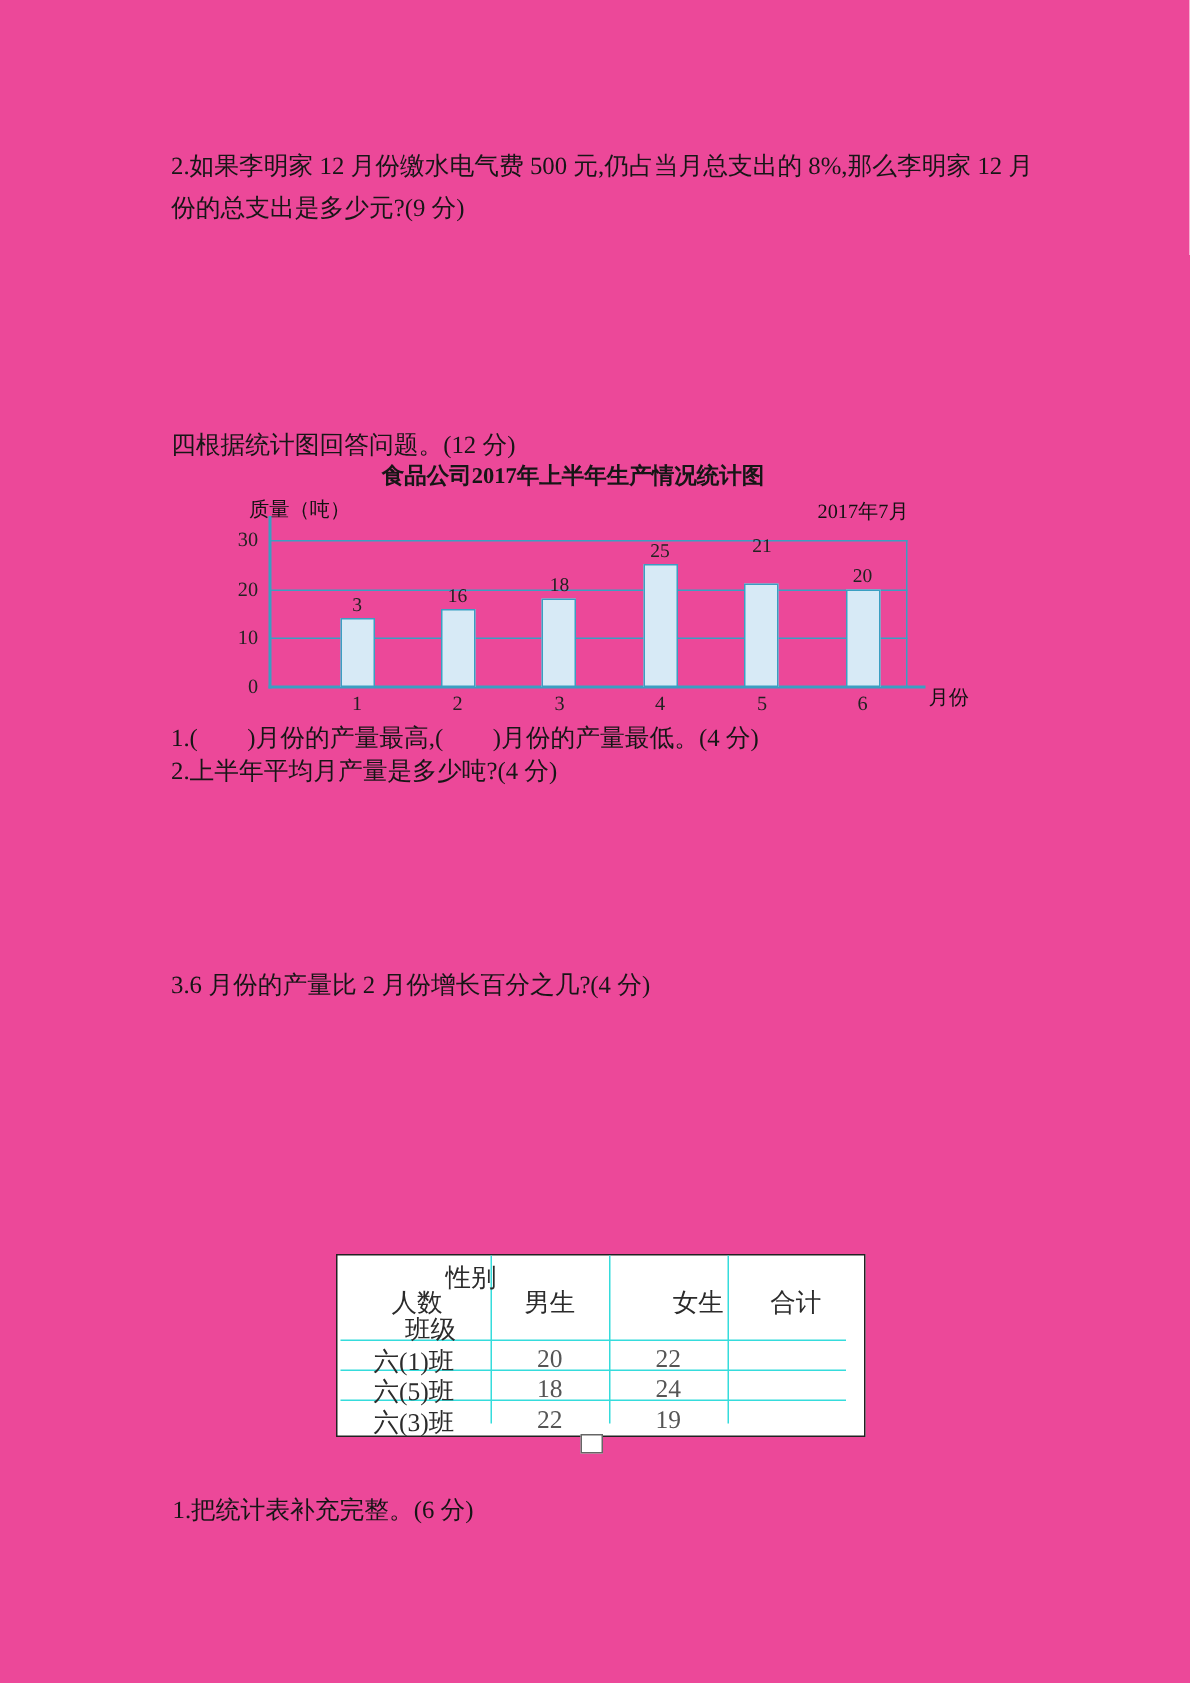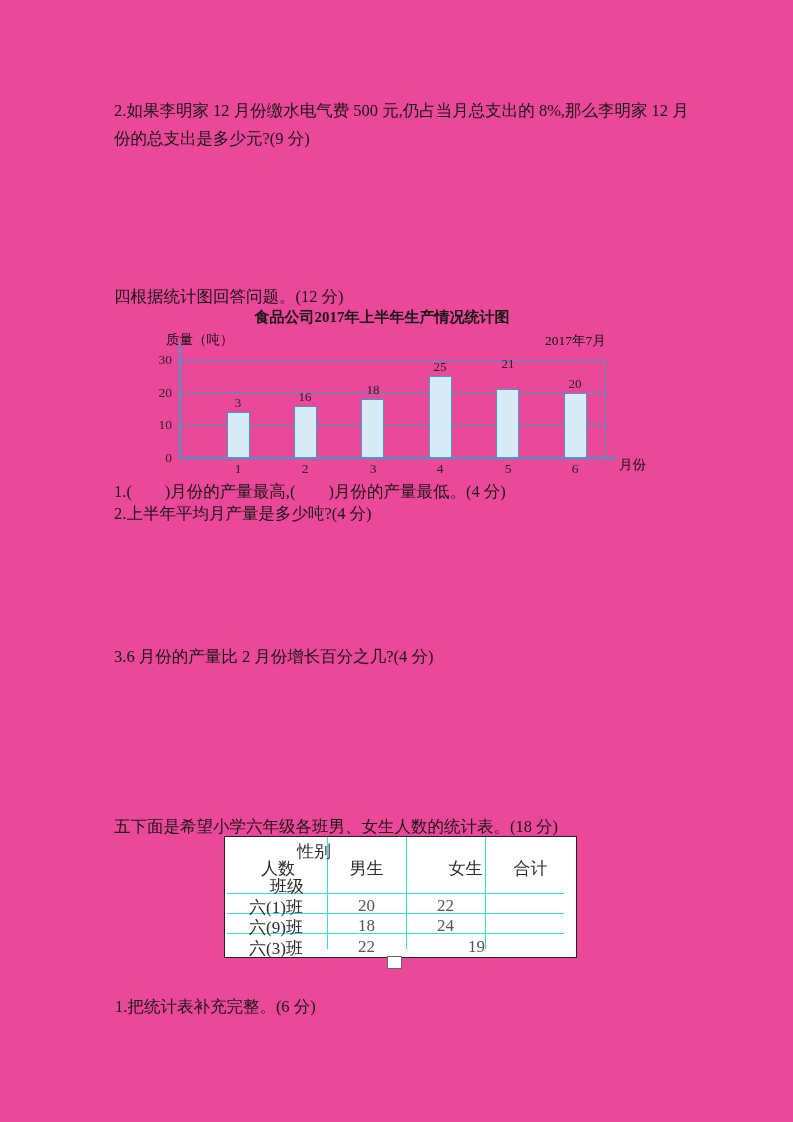--- a/index.html
+++ b/index.html
@@ -71,21 +71,20 @@
       <div class="xtick" style="left: 358px; top: 131px; width: 20px;">5</div>
       <div class="bar" style="left: 424px; top: 63px; width: 23px; height: 65px; background: rgb(215, 234, 246); border: 1.5px solid rgb(58, 159, 194);"></div>
       <div class="blabel" style="left: 420px; top: 46px; width: 30px;">20</div>
       <div class="xtick" style="left: 425px; top: 131px; width: 20px;">6</div>
     </div>
 
   <div class="txt" style="left:114px; top:482px;">1.(　　)月份的产量最高,(　　)月份的产量最低。(4 分)</div>
   <div class="txt" style="left:114px; top:504px;">2.上半年平均月产量是多少吨?(4 分)</div>
   <div class="txt" style="left:114px; top:647px;">3.6 月份的产量比 2 月份增长百分之几?(4 分)</div>
 
-  <div class="txt" style="left:114px; top:817px;">五下面是希望小学六年级各班男、女生人数的统计表。(18 分)</div>
 
   <div id="stats-table">
 
     <div class="tline" style="left: 102px; top: 0px; width: 1px; height: 112px; background: rgb(53, 220, 220);"></div>
     <div class="tline" style="left: 181px; top: 0px; width: 1px; height: 112px; background: rgb(53, 220, 220);"></div>
     <div class="tline" style="left: 260px; top: 0px; width: 1px; height: 112px; background: rgb(53, 220, 220);"></div>
     <div class="tline" style="left: 2px; top: 56px; width: 337px; height: 1px; background: rgb(53, 220, 220);"></div>
     <div class="tline" style="left: 2px; top: 76px; width: 337px; height: 1px; background: rgb(53, 220, 220);"></div>
     <div class="tline" style="left: 2px; top: 96px; width: 337px; height: 1px; background: rgb(53, 220, 220);"></div>
 
@@ -95,28 +94,28 @@
 
     <div class="tcell" style="left:102px; top:20px; width:79px;">男生</div>
     <div class="tcell" style="left:181px; top:20px; width:79px;padding-left:20px;">女生</div>
     <div class="tcell" style="left:260px; top:20px; width:91px;">合计</div>
 
     <div class="tcell" style="left:0; top:59px; width:102px;">六(1)班</div>
     <div class="tcell tnum" style="left:102px; top:59px; width:79px;">20</div>
     <div class="tcell tnum" style="left:181px; top:59px; width:79px;">22</div>
     <div class="tcell tnum" style="left:260px; top:59px; width:91px;"></div>
 
-    <div class="tcell" style="left:0; top:79px; width:102px;">六(9)班</div>
+    <div class="tcell" style="left:0; top:79px; width:102px;">六(5)班</div>
     <div class="tcell tnum" style="left:102px; top:79px; width:79px;">18</div>
     <div class="tcell tnum" style="left:181px; top:79px; width:79px;">24</div>
     <div class="tcell tnum" style="left:260px; top:79px; width:91px;"></div>
 
     <div class="tcell" style="left:0; top:100px; width:102px;">六(3)班</div>
     <div class="tcell tnum" style="left:102px; top:100px; width:79px;">22</div>
-    <div class="tcell tnum" style="left:181px; top:100px; width:79px;text-align:right;">19</div>
+    <div class="tcell tnum" style="left:181px; top:100px; width:79px;">19</div>
     <div class="tcell tnum" style="left:260px; top:100px; width:91px;"></div>
   </div>
 
   <div id="resize-handle"></div>
 
   <div class="txt" style="left:115px; top:997px;">1.把统计表补充完整。(6 分)</div>
 
 </div>
 
 </body></html>

